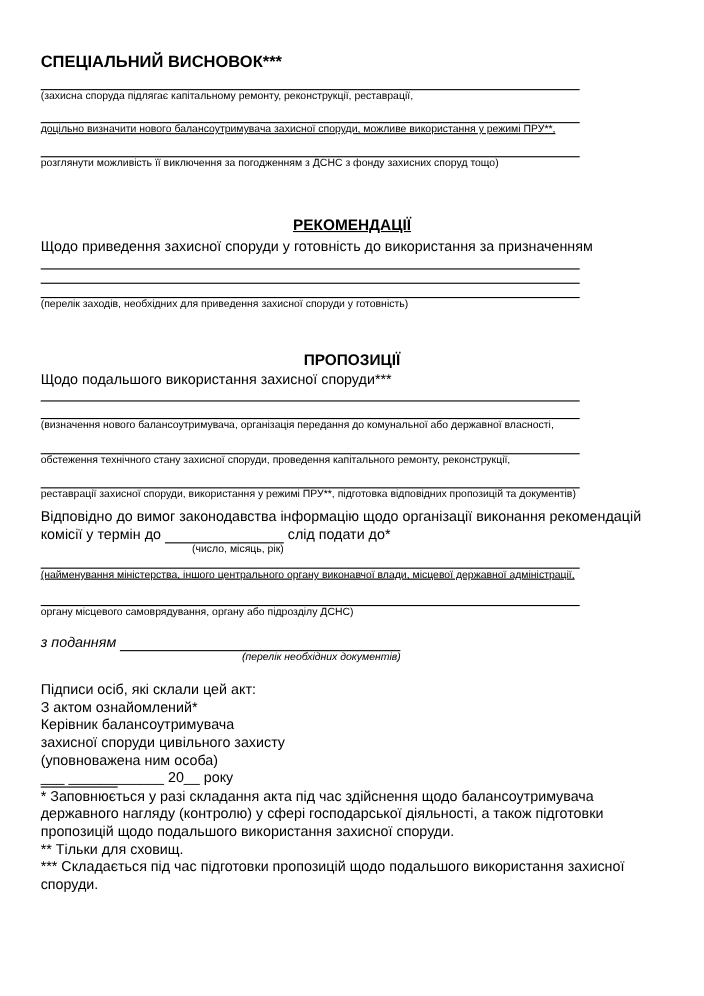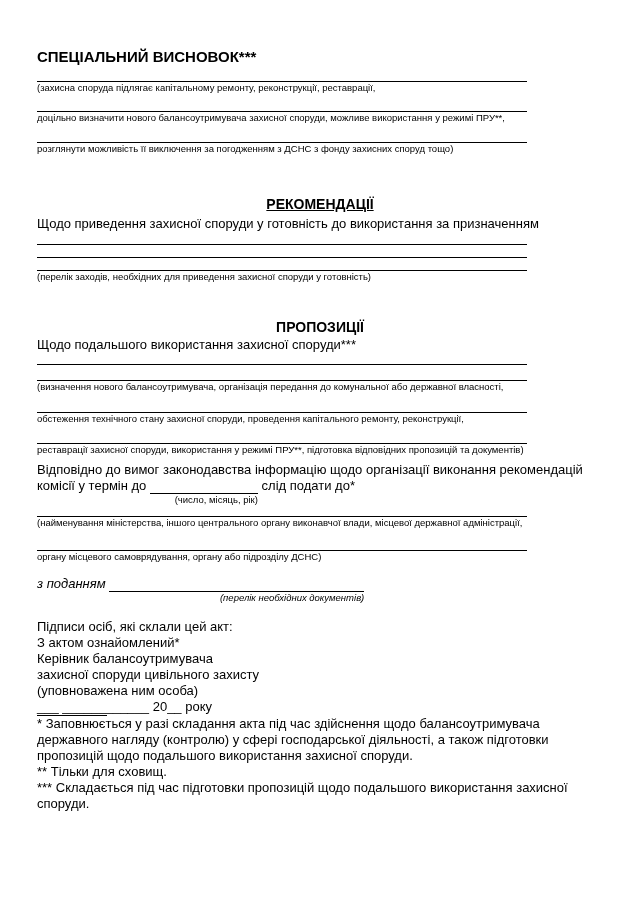--- a/index.html
+++ b/index.html
@@ -44,33 +44,33 @@
     border-bottom: 1px solid #000;
   }
   .caption {
     width: 540px;
     text-align: left;
     font-size: 9.5px;
     line-height: 12px;
   }
   
   .mt-f1 { margin-top: 15px; }
-  .mt-f2 { margin-top: 17px; }
+  .mt-f2 { margin-top: 17px; text-decoration: underline; }
   .mt-f3 { margin-top: 18px; }
   .mt-h-rec { margin-top: 41px; text-decoration: underline; }
   .mt-p1 { margin-top: 4px; }
   .mt-rule-a { margin-top: 12px; }
   .mt-h-prop { margin-top: 36px; }
   .mt-p2 { margin-top: 2px; }
   .mt-rule-b { margin-top: 11px; }
   .mt-f4 { margin-top: 15px; }
   .mt-f5 { margin-top: 19px; }
   .mt-f6 { margin-top: 18px; }
   .mt-p3 { margin-top: 6px; }
-  .mt-f7 { margin-top: 22px; }
+  .mt-f7 { margin-top: 22px; text-decoration: underline; }
   .mt-f8 { margin-top: 21px; }
   .mt-p4 { margin-top: 13px; font-style: italic; }
   .mt-sig { margin-top: 27px; }
   
   .blank-wrap {
     display: inline-block;
     vertical-align: top;
     height: 16px;
     overflow: visible;
   }

